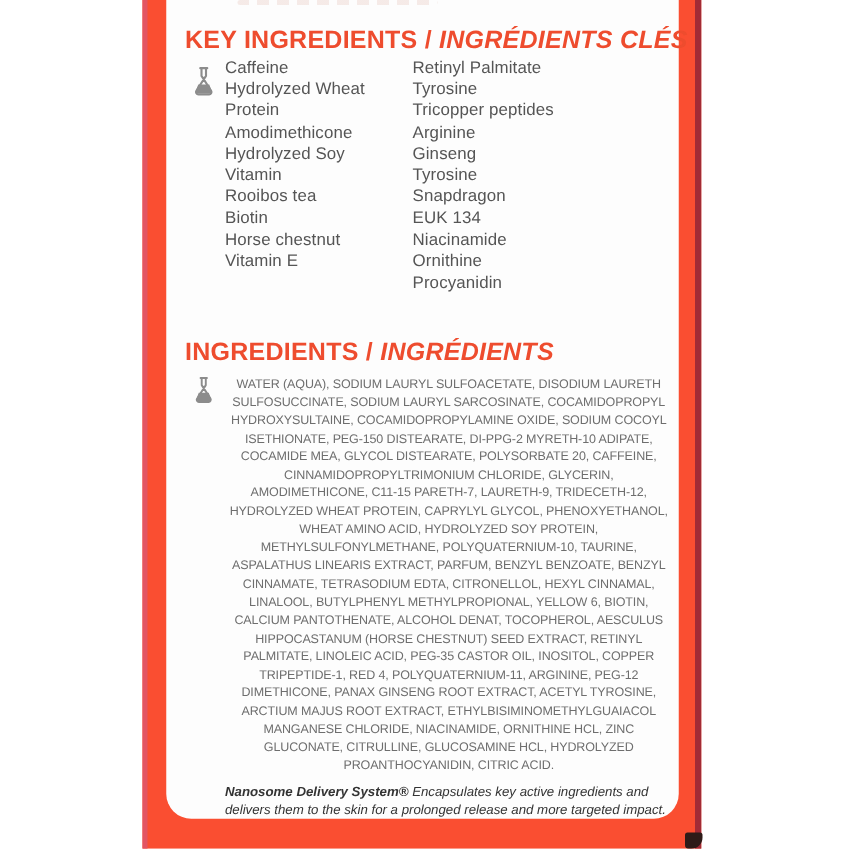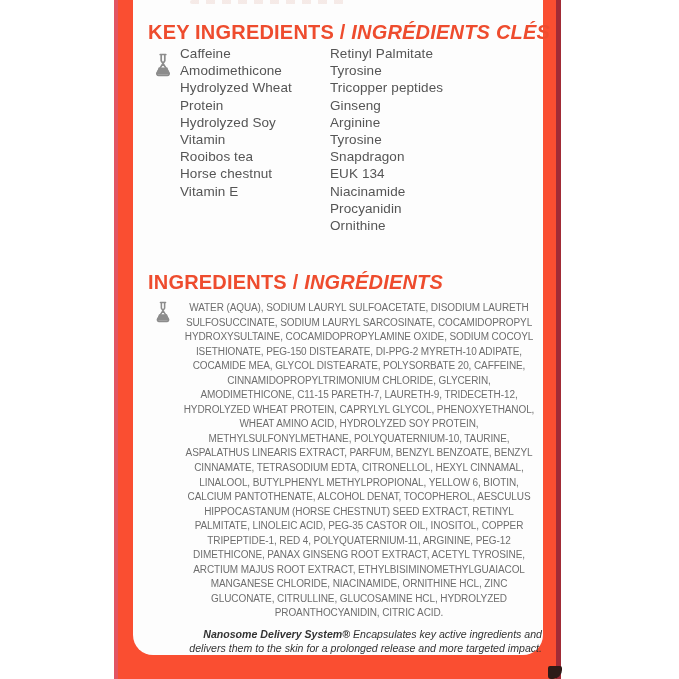--- a/index.html
+++ b/index.html
@@ -45,21 +45,21 @@
   .col-left div, .col-right div{
     font-size:13.5px;line-height:17.2px;color:#555555;letter-spacing:.1px;
   }
   .fineprint{
     position:absolute;left:180px;top:301px;width:358px;
     font-size:10px;line-height:14.55px;color:#6E6E6E;
     letter-spacing:-0.1px;text-align:center;
   }
   .nanosome{
     position:absolute;left:180px;top:627px;width:362px;
-    font-size:10.6px;line-height:14px;font-style:italic;color:#333333;text-align:right;
+    font-size:10.6px;line-height:14px;font-style:italic;color:#333333;
   }
   .nanosome .lead{font-weight:700;}
   
   .corner-shadow{
     position:absolute;left:548px;top:666px;width:14px;height:13px;
     background:#2E1B18;border-radius:2px 2px 9px 3px;
   }
 </style>
 </head>
 <body>
@@ -74,40 +74,41 @@
 
 <div class="flask flask-1">
   <svg width="22" height="24" viewBox="0 0 22 24">
     <path d="M8.2 1.5 h5.6 M9.2 1.5 v6.2 L16.9 19.6 a1.9 1.9 0 0 1 -1.7 2.9 H6.8 a1.9 1.9 0 0 1 -1.7 -2.9 L12.8 7.7 V1.5" fill="none" stroke="#8C8C8C" stroke-width="1.7" stroke-linecap="round" stroke-linejoin="round"></path>
     <path d="M6.6 14.5 h8.8 L17.3 19.8 a1.3 1.3 0 0 1 -1.2 1.9 H5.9 a1.3 1.3 0 0 1 -1.2 -1.9 Z" fill="#8C8C8C"></path>
   </svg>
 </div>
 
 <div class="cols col-left">
     <div>Caffeine</div>
+    <div>Hydrolyzed Wheat Protein</div>
     <div>Amodimethicone</div>
-    <div>Hydrolyzed Wheat Protein</div>
     <div>Hydrolyzed Soy Vitamin</div>
     <div>Rooibos tea</div>
+    <div>Biotin</div>
     <div>Horse chestnut</div>
     <div>Vitamin E</div>
   </div>
 
 <div class="cols col-right">
     <div>Retinyl Palmitate</div>
     <div>Tyrosine</div>
     <div>Tricopper peptides</div>
+    <div>Arginine</div>
     <div>Ginseng</div>
-    <div>Arginine</div>
     <div>Tyrosine</div>
     <div>Snapdragon</div>
     <div>EUK 134</div>
     <div>Niacinamide</div>
+    <div>Ornithine</div>
     <div>Procyanidin</div>
-    <div>Ornithine</div>
   </div>
 
 <div class="heading h-ing">
   <span class="en">INGREDIENTS</span><span> / </span><span class="fr">INGRÉDIENTS</span>
 </div>
 
 <div class="flask flask-2">
   <svg width="20" height="22" viewBox="0 0 22 24">
     <path d="M8.2 1.5 h5.6 M9.2 1.5 v6.2 L16.9 19.6 a1.9 1.9 0 0 1 -1.7 2.9 H6.8 a1.9 1.9 0 0 1 -1.7 -2.9 L12.8 7.7 V1.5" fill="none" stroke="#8C8C8C" stroke-width="1.7" stroke-linecap="round" stroke-linejoin="round"></path>
     <path d="M6.6 14.5 h8.8 L17.3 19.8 a1.3 1.3 0 0 1 -1.2 1.9 H5.9 a1.3 1.3 0 0 1 -1.2 -1.9 Z" fill="#8C8C8C"></path>

